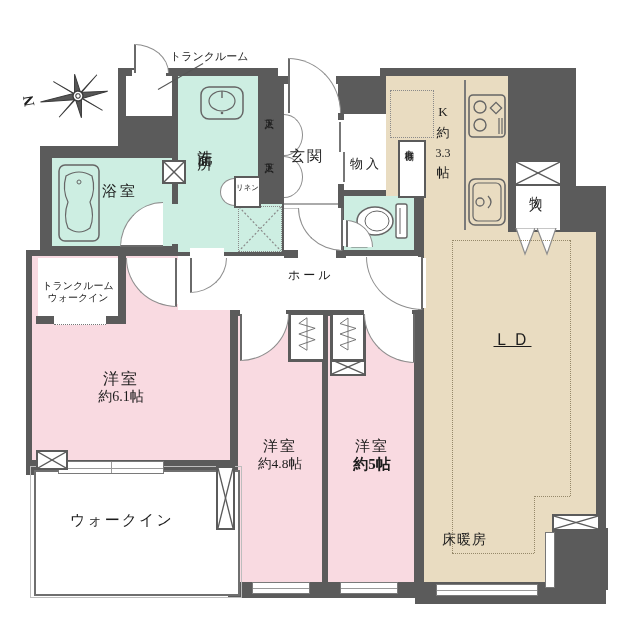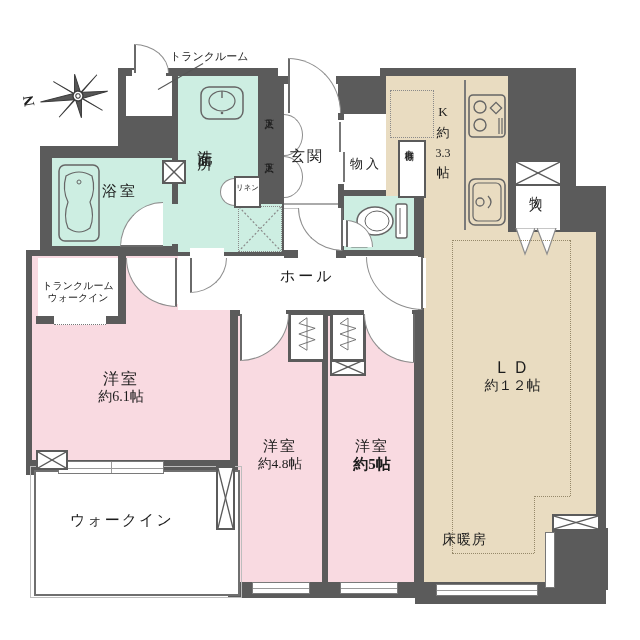--- a/index.html
+++ b/index.html
@@ -265,24 +265,23 @@
   <div class="lbl" style="left:236px;top:184px;font-size:7.5px;"><span>リネン</span></div>
   <div class="lbl" style="left:350px;top:156px;font-size:13px;letter-spacing:3px;"><span>物入</span></div>
   <div class="lbl vtxt" style="left:403px;top:142px;font-size:9.5px;letter-spacing:1px;"><span>食器棚</span></div>
   <div class="lbl" style="left:430px;top:102px;width:26px;font-size:13px;line-height:1.6;">
     <div>K</div>
       <div>約</div>
     <div style="font-size:12px;">3.3</div>
       <div>帖</div>
   </div>
   <div class="lbl vtxt" style="left:528px;top:186px;font-size:13px;letter-spacing:2px;"><span>物入</span></div>
-  <div class="lbl" style="left:280px;top:268px;font-size:15px;letter-spacing:3px;"><span>ホール</span></div>
-  <div class="lbl" style="left:455px;top:358px;width:115px;">
+  <div class="lbl" style="left:288px;top:268px;font-size:12px;letter-spacing:3px;"><span>ホール</span></div>
+  <div class="lbl" style="left:455px;top:330px;width:115px;text-decoration:underline;">
     <div style="font-size:17px;letter-spacing:2px;">ＬＤ</div>
-    <div style="font-size:14px;">約１２帖</div>
   </div>
   <div class="lbl" style="left:78px;top:370px;width:86px;">
     <div style="font-size:16px;letter-spacing:2px;">洋室</div>
     <div style="font-size:14px;">約6.1帖</div>
   </div>
   <div class="lbl" style="left:240px;top:438px;width:80px;">
     <div style="font-size:15px;letter-spacing:2px;">洋室</div>
     <div style="font-size:13.5px;">約4.8帖</div>
   </div>
   <div class="lbl" style="left:336px;top:438px;width:72px;">

